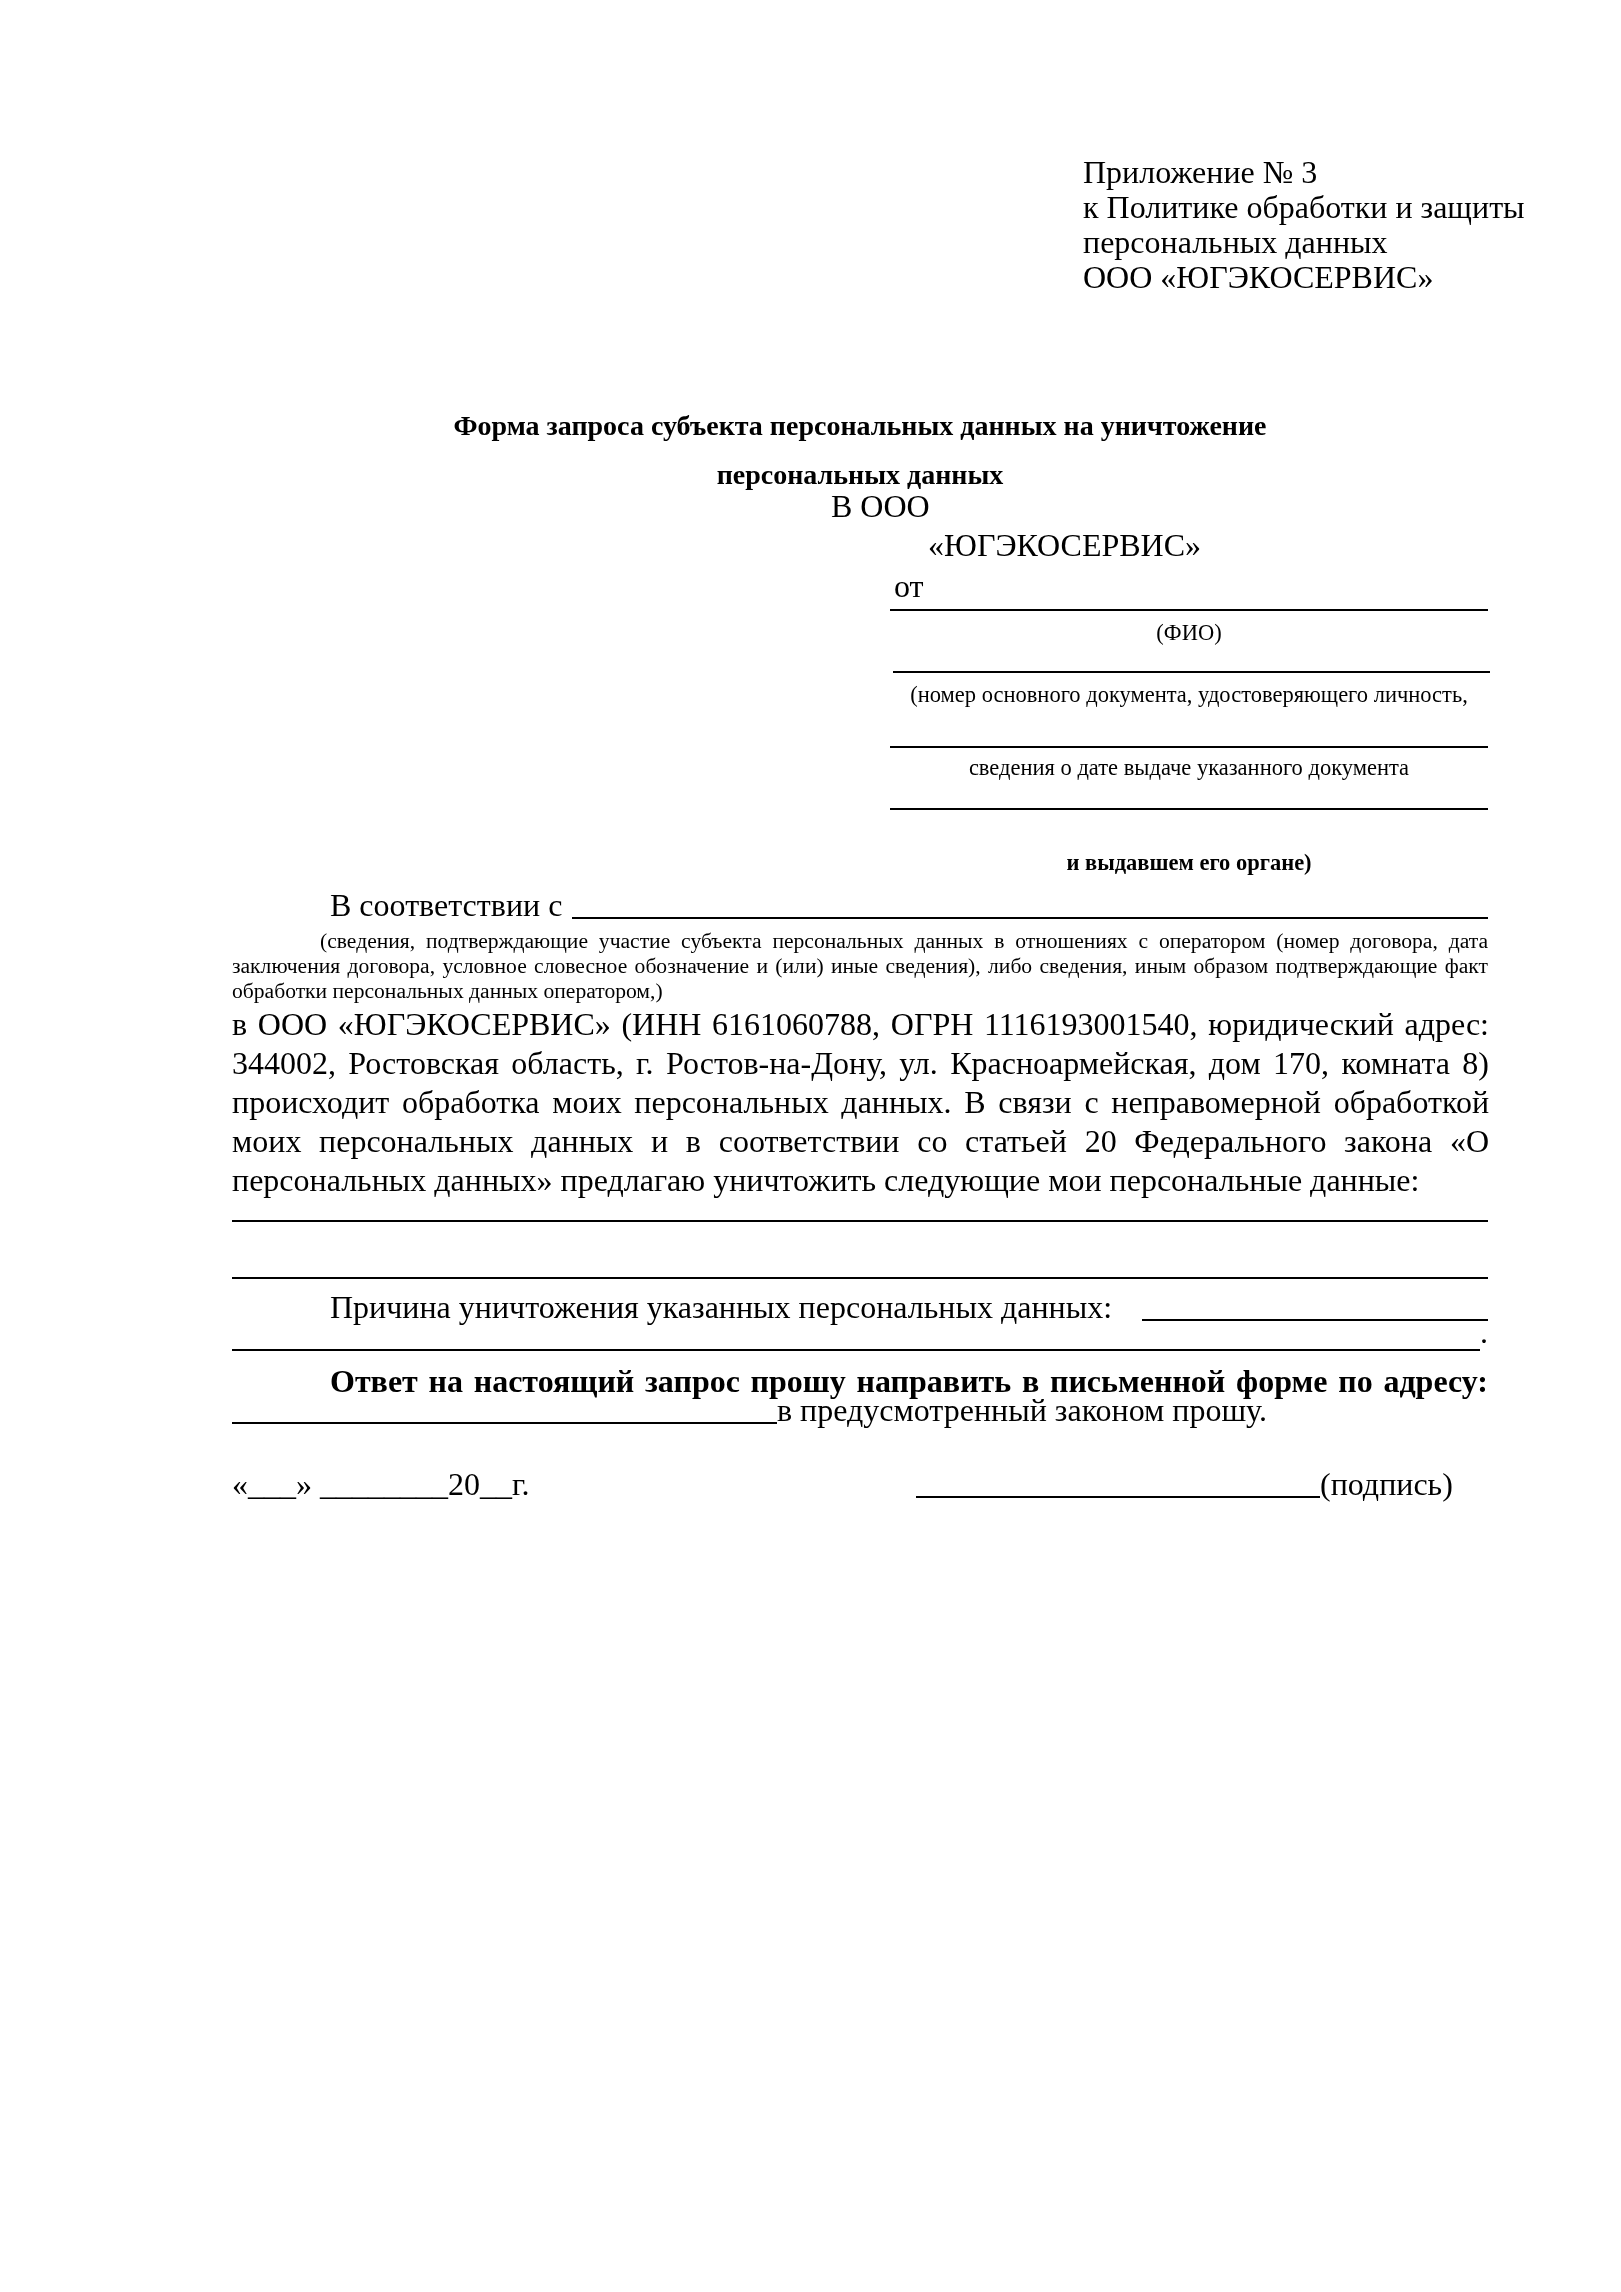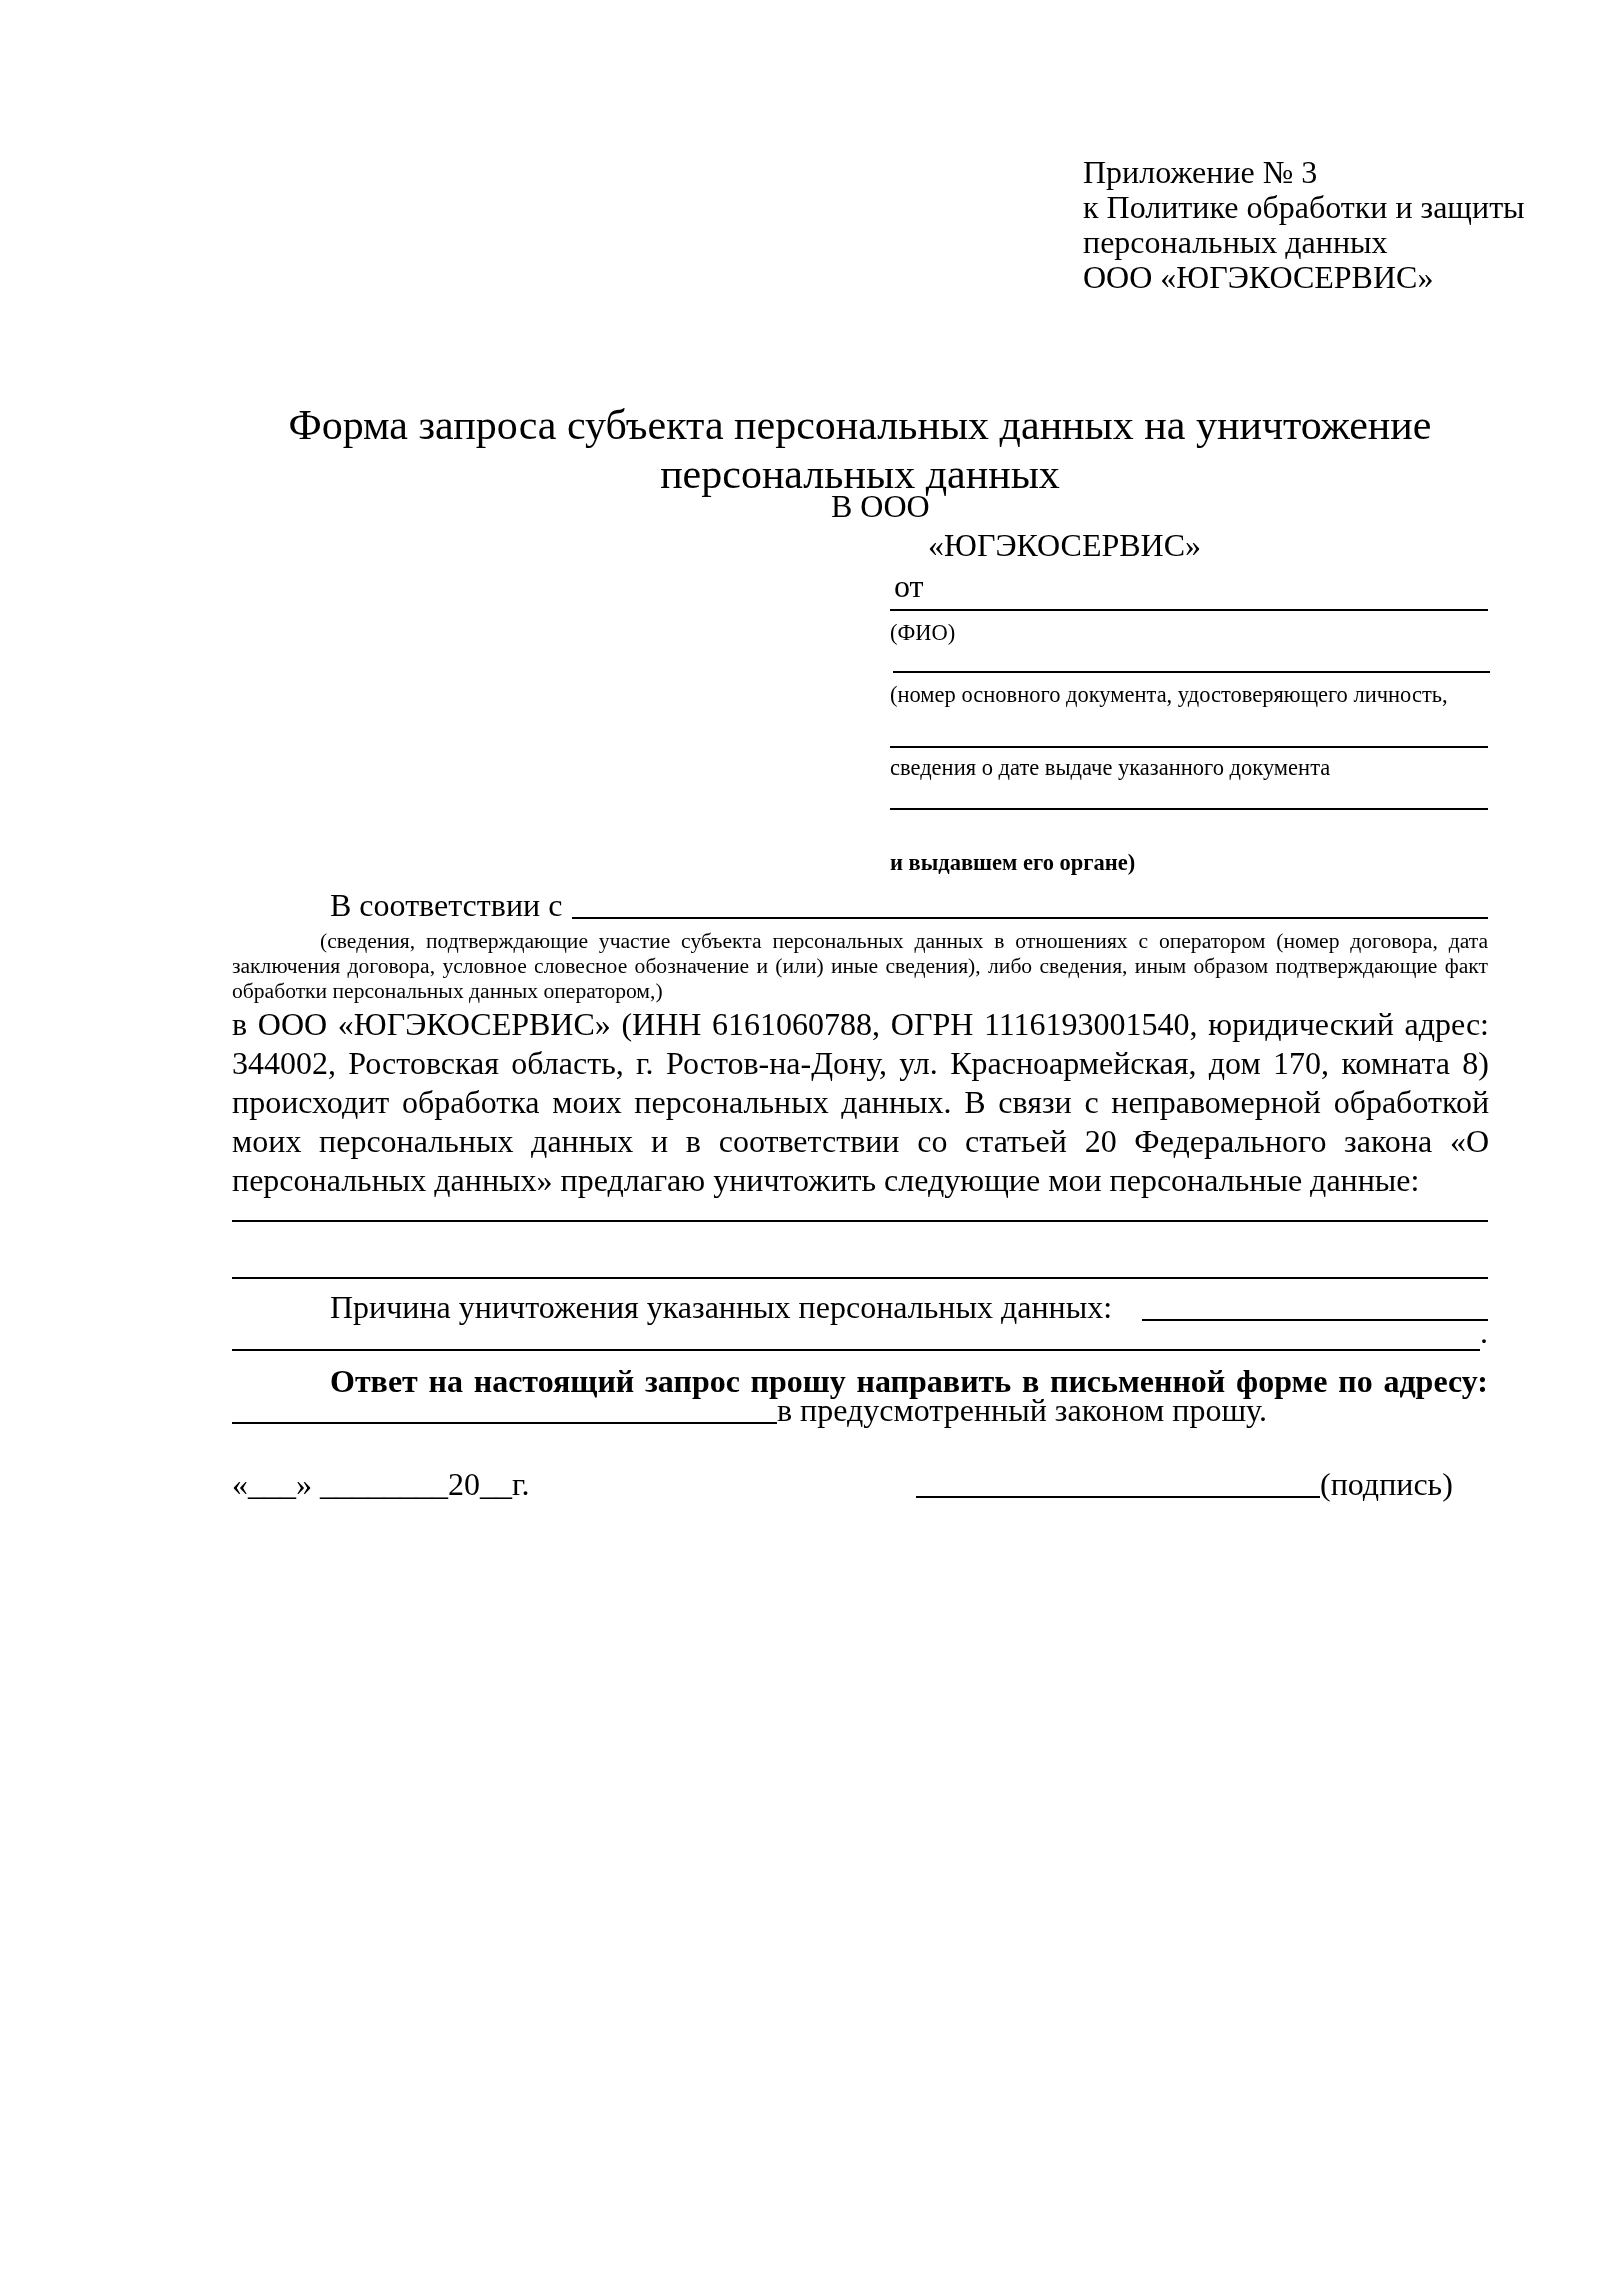--- a/index.html
+++ b/index.html
@@ -10,26 +10,26 @@
     background:#ffffff;
     color:#000000;
     font-family:"Liberation Serif","DejaVu Serif",serif;
     overflow:hidden;
     padding-left:14px;
   }
   .abs { position:absolute; }
   .header-right { left:1083px; top:155px; font-size:32px; line-height:35px; white-space:nowrap; }
   .doc-title {
     left:257px; top:401px; width:1206px;
-    text-align:center; font-weight:normal;
-    font-size:42px; line-height:49px;
+    text-align:center; font-weight:bold;
+    font-size:28px; line-height:49px;
   }
   .addr { font-size:32px; white-space:nowrap; }
   .blank-line { border-top:2.9px solid #000; height:0; }
-  .field-caption { left:890px; width:598px; text-align:left; font-size:22.5px; line-height:25.5px; }
+  .field-caption { left:890px; width:598px; text-align:center; font-size:22.5px; line-height:25.5px; }
   .row-flex { display:flex; align-items:flex-end; }
   .fill { flex:1; border-bottom:2.9px solid #000; margin-bottom:4.9px; }
   .fill-fixed { border-bottom:2.9px solid #000; margin-bottom:4.9px; }
   .body-text { font-size:32px; }
   .fine-print {
     font-size:21.6px; line-height:25px;
     text-align:justify; text-indent:88px;
   }
   .para-justify { text-align:justify; line-height:39px; }
   .one-line-justify { text-align:justify; text-align-last:justify; line-height:39px; }

